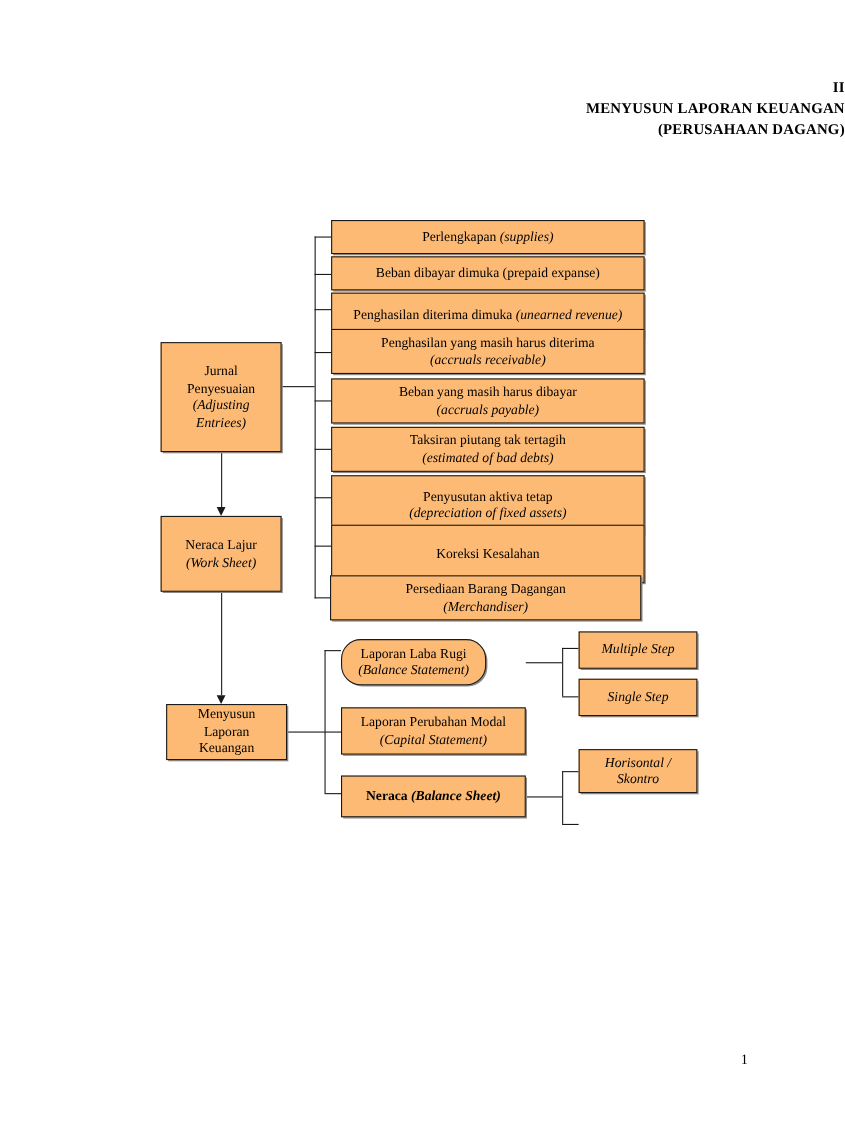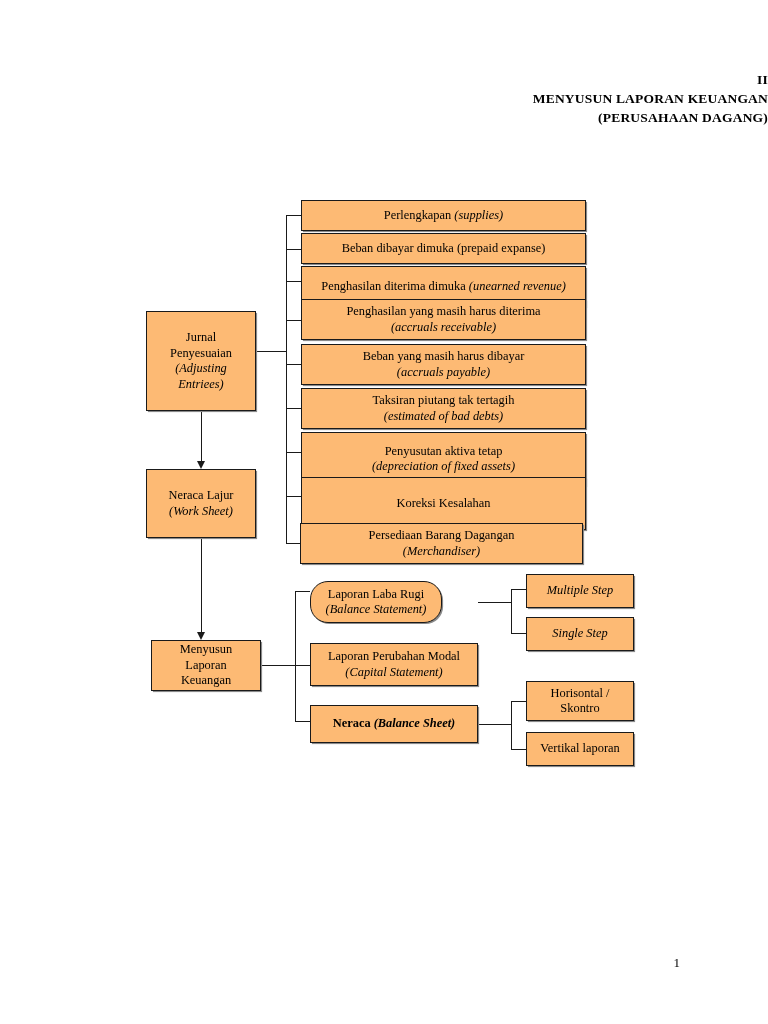--- a/index.html
+++ b/index.html
@@ -241,28 +241,23 @@
     <div>
       <span class="ln it">Single Step</span>
     </div>
   </div>
 
   <div class="hline" style="left:478px; top:724px; width:33px;"></div>
   <div class="vline" style="left:511px; top:701px; height:48px;"></div>
   <div class="hline" style="left:511px; top:701px; width:15px;"></div>
   <div class="hline" style="left:511px; top:749px; width:15px;"></div>
 
-  <div class="node" style="left:526px; top:681px; width:108px; height:40px;">
+  <div class="node" style="left:526px; top:681px; width:108px; height:40px;font-style:italic;">
     <div>
       <span class="ln">Horisontal /</span>
       <span class="ln">Skontro</span>
     </div>
   </div>
 
-  <div class="node" style="left:526px; top:732px; width:108px; height:34px;">
-    <div>
-      <span class="ln">Vertikal laporan</span>
-    </div>
-  </div>
 
   <div id="page-number">1</div>
 
 </div>
 
 </body></html>

